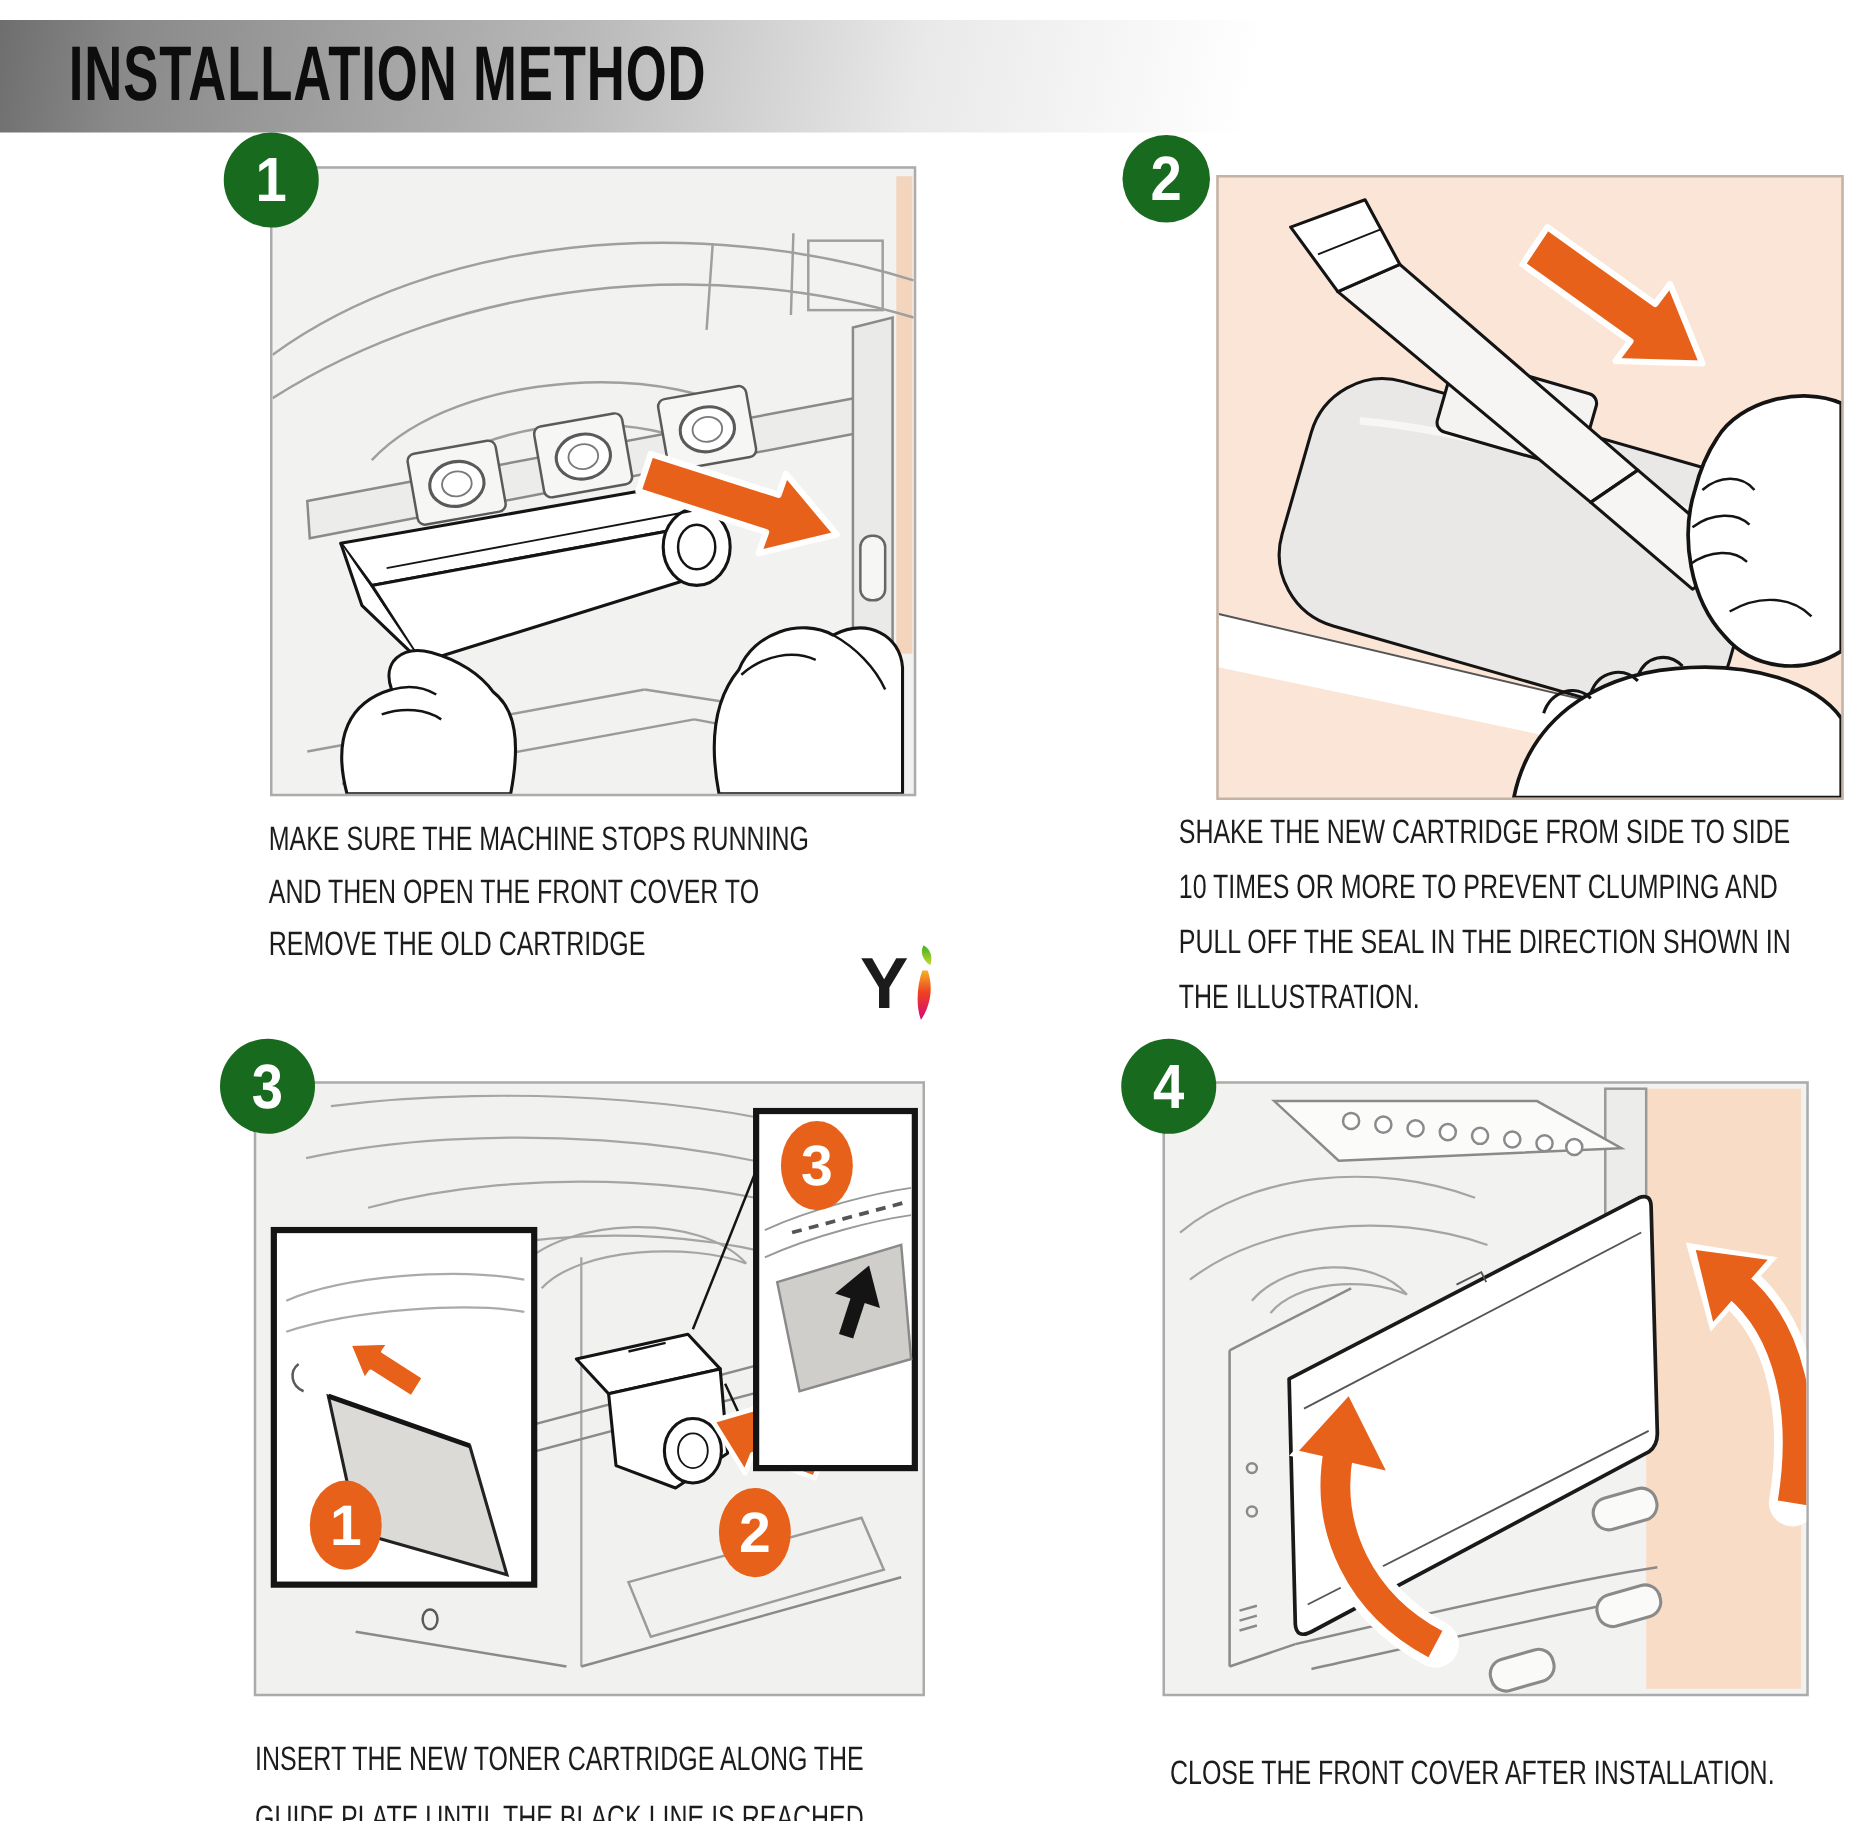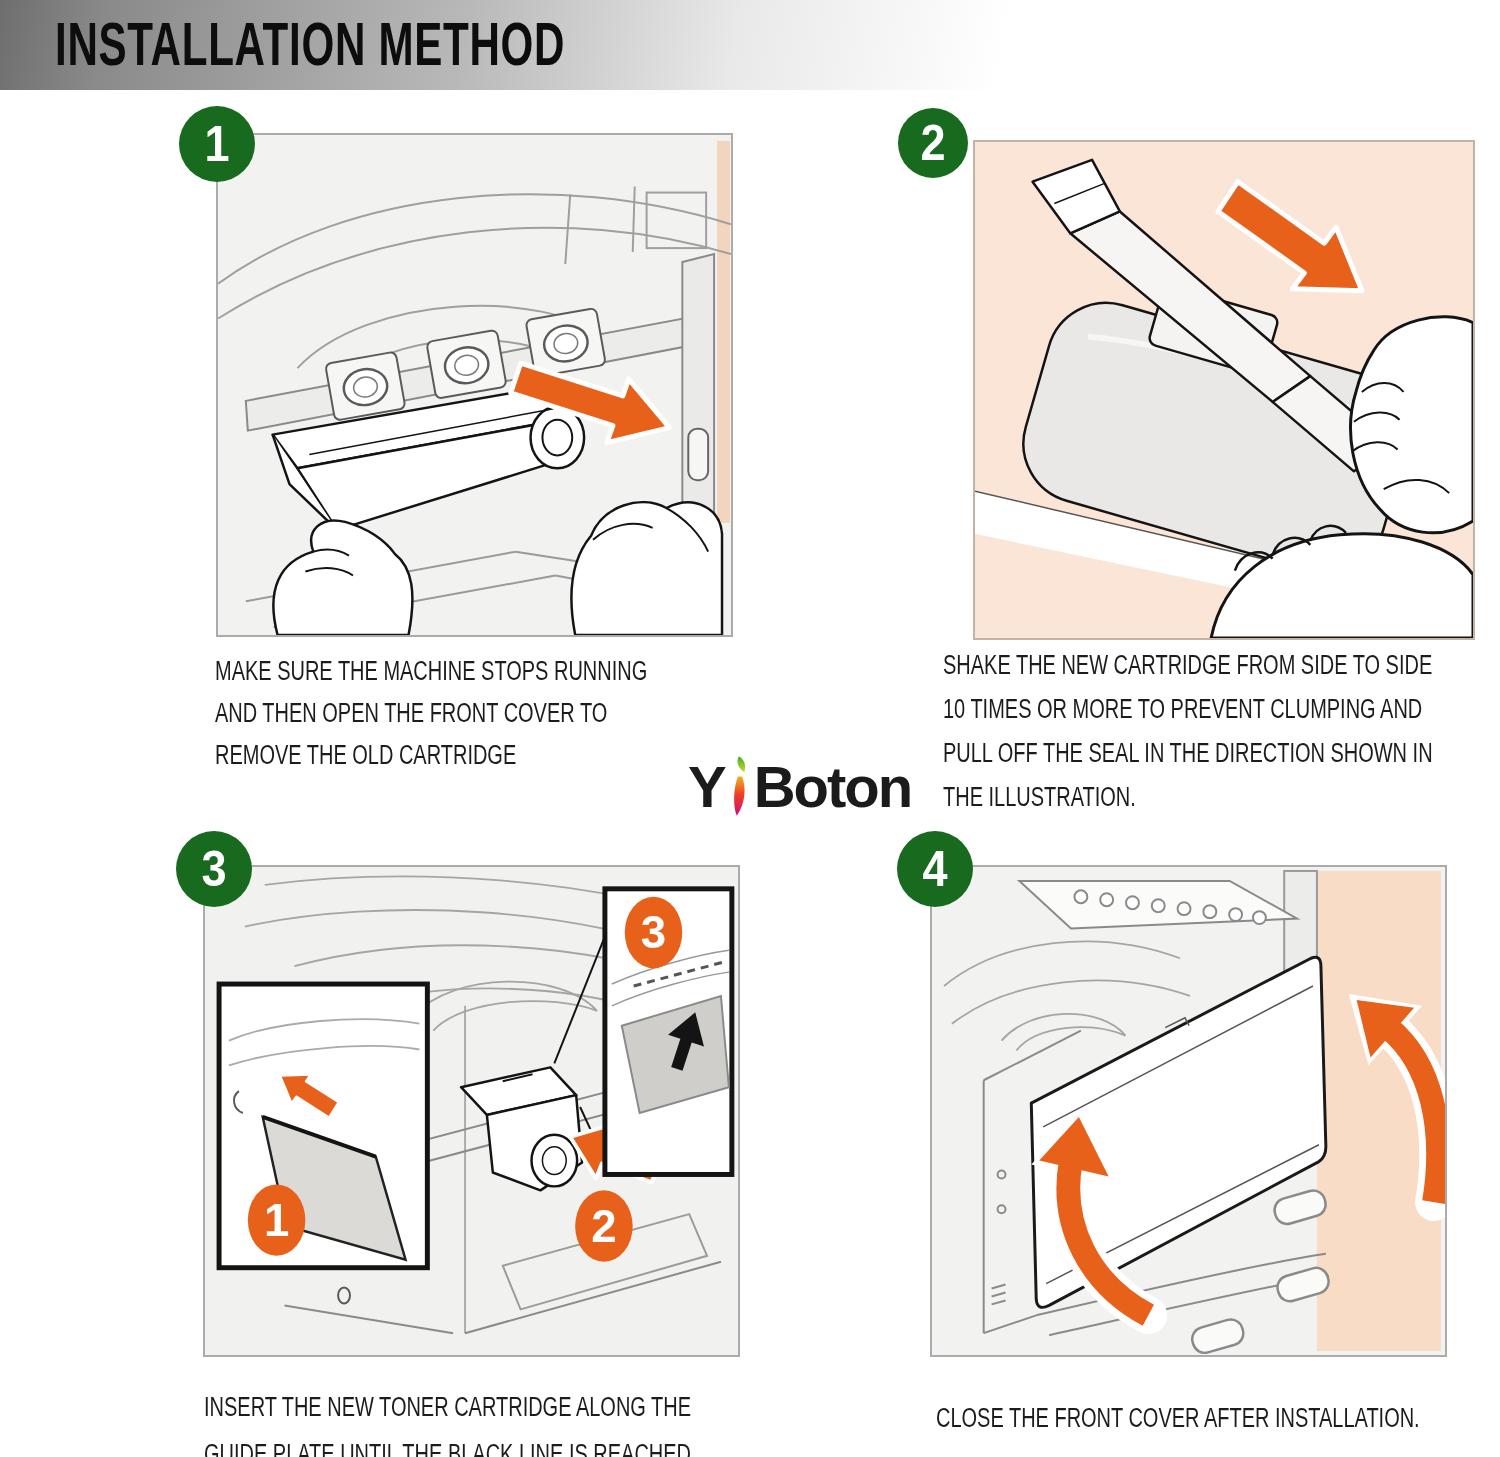--- a/index.html
+++ b/index.html
@@ -1,20 +1,20 @@
 <!DOCTYPE html>
 <html><head>
 <meta charset="utf-8">
 <style>
   html,body{margin:0;padding:0;background:#ffffff;}
   .page{position:relative;width:1500px;height:1457px;background:#ffffff;overflow:hidden;
         font-family:"Liberation Sans",sans-serif;}
 
   
-  .header{position:absolute;left:0;top:0;width:1336px;height:90px;
+  .header{position:absolute;left:0;top:16px;width:1336px;height:90px;
           background:linear-gradient(100deg,#6e6e6e 0%,#8a8a8a 8%,#b9b9b9 35%,#e9e9e9 55%,#ffffff 75%);text-decoration:underline;}
   .header h1{margin:0;position:absolute;left:55px;top:8px;font-size:62px;font-weight:bold;color:#0d0d0d;
              letter-spacing:1px;transform:scaleX(0.68);transform-origin:left top;white-space:nowrap;}
 
   
   .panel{position:absolute;background:#f2f2f1;border:2px solid #ababab;box-sizing:border-box;}
   .panel svg{display:block;width:100%;height:100%;}
   .panel1{left:216px;top:133px;width:517px;height:504px;}
   .panel2{left:973px;top:140px;width:502px;height:500px;background:#fbe5d6;border-color:#c2b3a5;}
   .panel3{left:203px;top:865px;width:537px;height:492px;background:#f1f1f0;}
@@ -170,21 +170,20 @@
         </linearGradient>
         <linearGradient id="pepGrad" x1="0" y1="0" x2="0" y2="1">
           <stop offset="0" stop-color="#f4b223"></stop>
             <stop offset="0.45" stop-color="#ee4023"></stop>
             <stop offset="1" stop-color="#d6087b"></stop>
         </linearGradient>
       </defs>
       <path d="M10,2 C15,5 17,10 15,17 C9,13 7,7 10,2 Z" fill="url(#leafGrad)"></path>
       <path d="M13,21 C17,32 16,46 8,58 C4,48 5,32 9,21 Z" fill="url(#pepGrad)"></path>
     </svg>
-    <span class="word">Boton</span>
   </div>
 
   <div class="badge badge3">
     <span>3</span>
   </div>
   <div class="panel panel3">
     <svg viewBox="0 0 537 492">
       <g stroke="#a5a5a3" stroke-width="1.8" fill="none">
         <path d="M60,18 C200,0 400,10 520,60"></path>
         <path d="M40,60 C180,30 380,40 510,95"></path>

